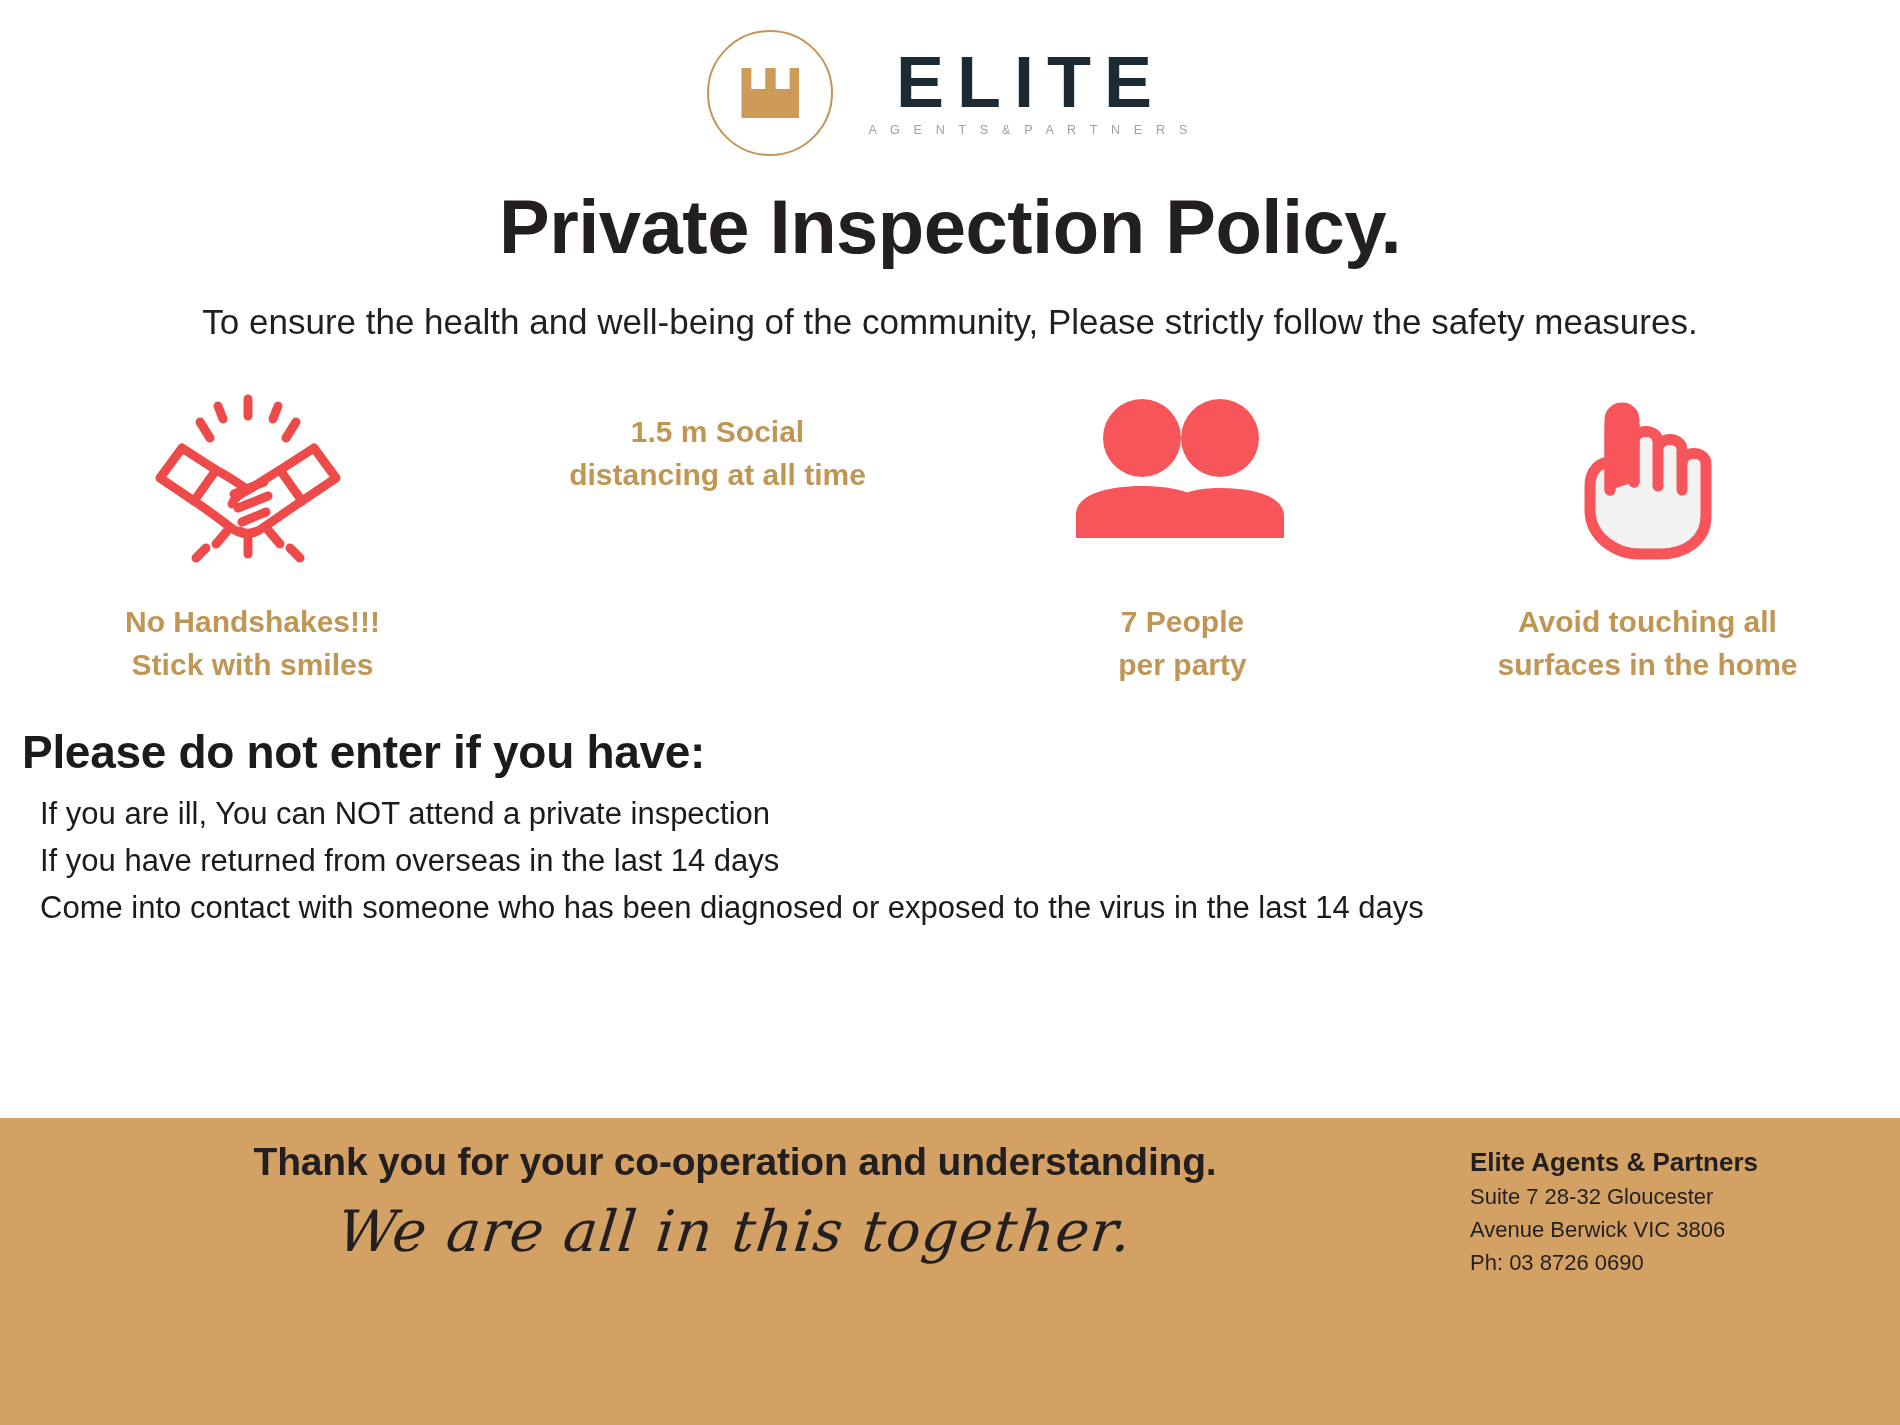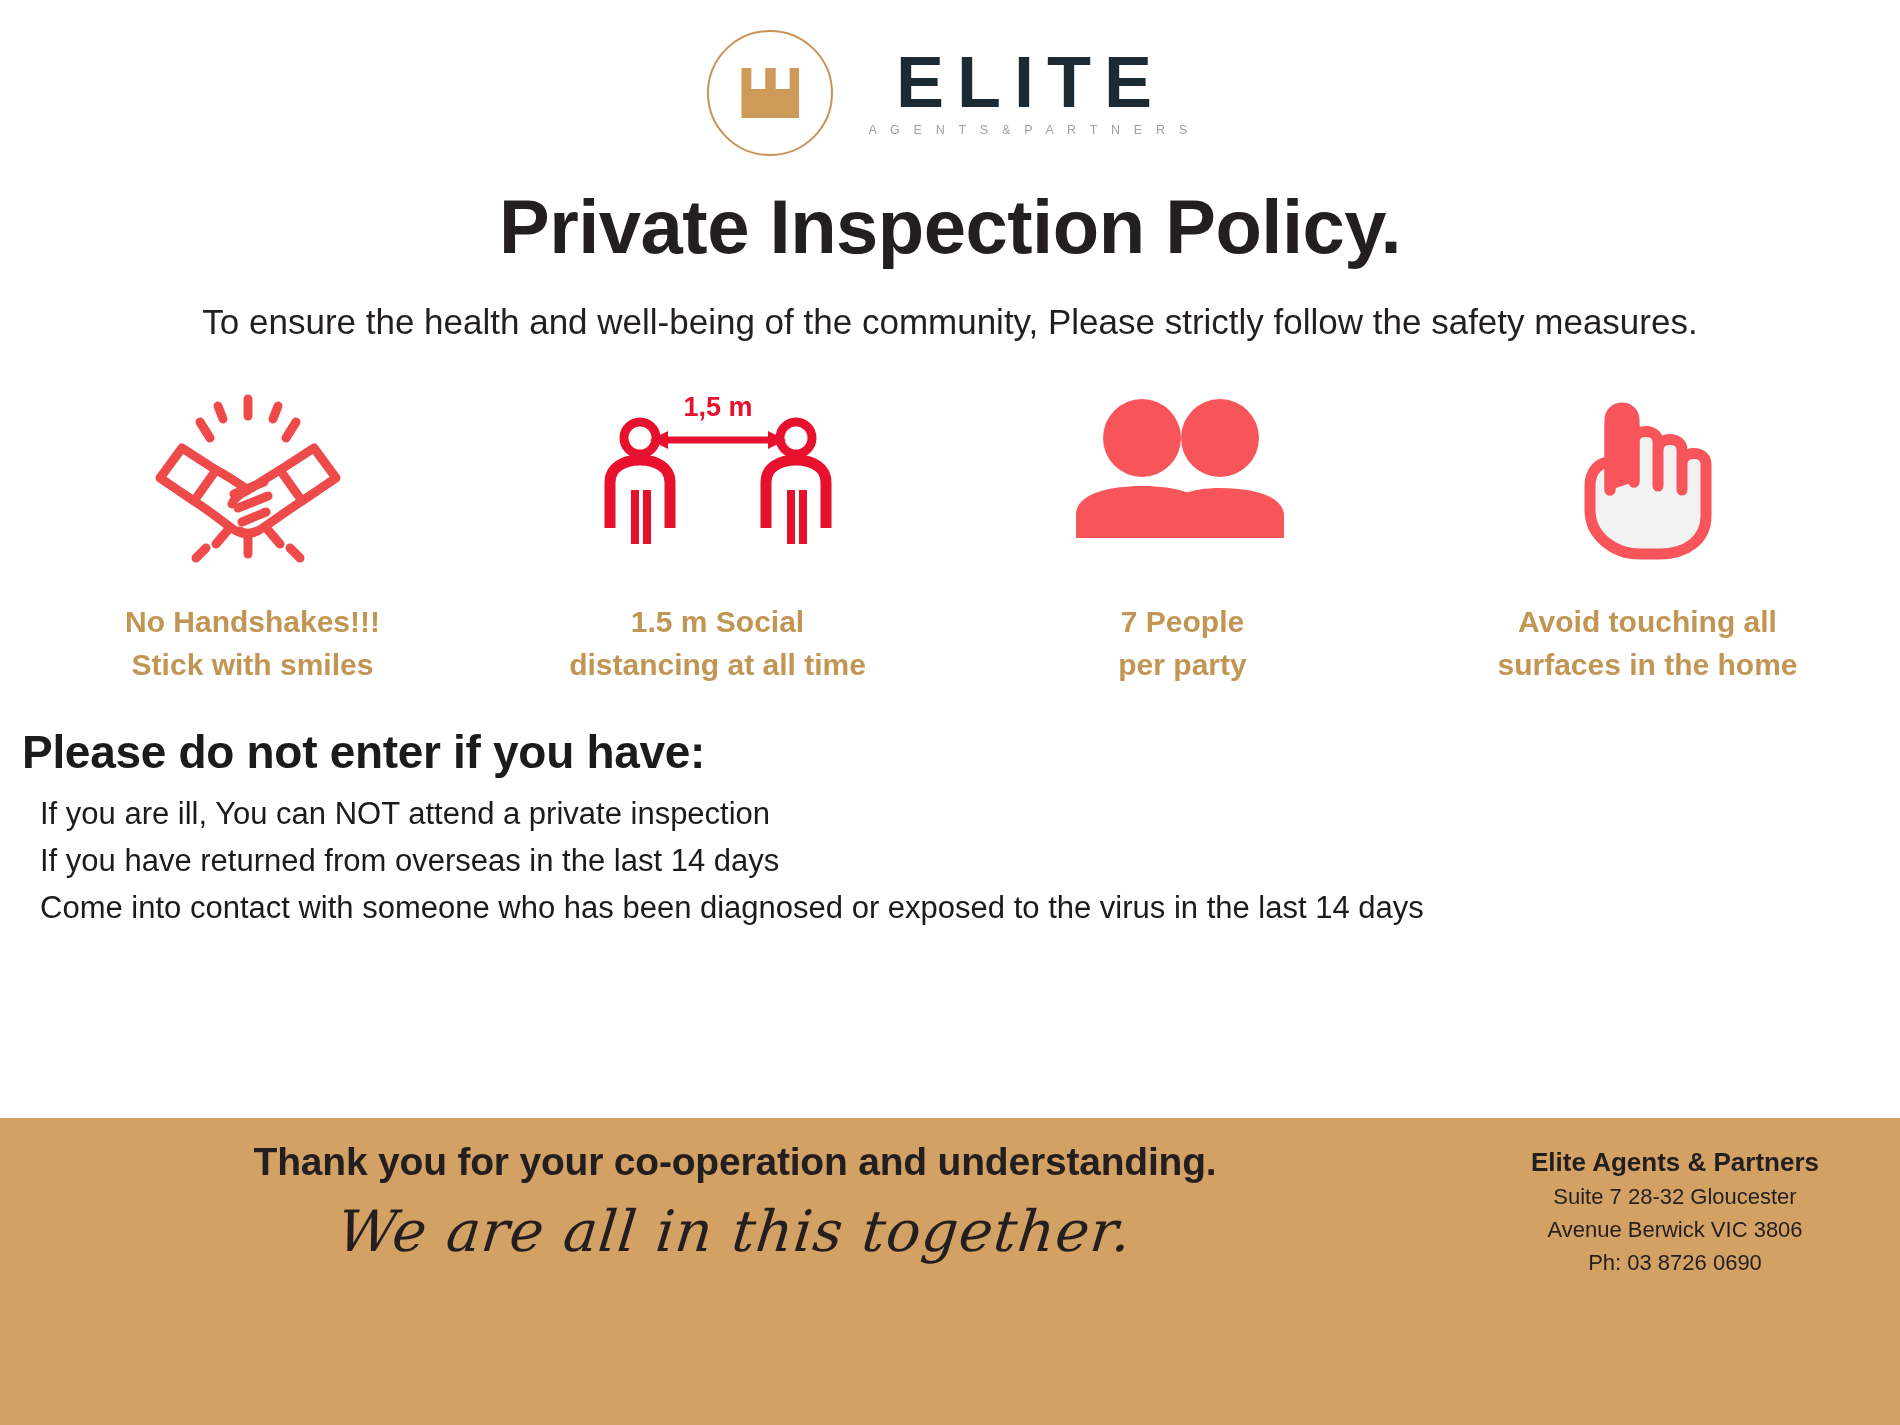--- a/index.html
+++ b/index.html
@@ -180,21 +180,20 @@
     text-align: center;
     letter-spacing: 1px;
     transform: skewX(-6deg);
   }
   .footer-right {
     width: 430px;
     flex: none;
     padding-top: 25px;
     padding-right: 20px;
     box-sizing: border-box;
-    text-align: center;
   }
   .contact-name {
     font-size: 26px;
     font-weight: 700;
     color: #231f20;
     line-height: 1.48;
   }
   .contact-line {
     font-size: 22px;
     color: #231f20;
@@ -255,41 +254,20 @@
         </g>
       </svg>
     </div>
     <div class="icon-caption">
       <div>No Handshakes!!!</div>
       <div>Stick with smiles</div>
     </div>
   </div>
 
   <div class="icon-cell">
-    <div class="icon-art">
-      <svg width="240" height="190" viewBox="0 0 240 190">
-        <text x="120" y="30" text-anchor="middle" font-family="Liberation Sans, sans-serif" font-size="27" font-weight="700" fill="#e8112d">1,5 m</text>
-
-        <g stroke="#e8112d" stroke-width="7" stroke-linecap="round" fill="none">
-          <path d="M62,54 L178,54"></path>
-        </g>
-        <polygon points="52,54 70,45 70,63" fill="#e8112d"></polygon>
-        <polygon points="188,54 170,45 170,63" fill="#e8112d"></polygon>
-
-        <circle cx="42" cy="52" r="16" fill="none" stroke="#e8112d" stroke-width="9"></circle>
-        <path d="M12,142 L12,96 C12,82 25,74 42,74 C59,74 72,82 72,96 L72,142" fill="none" stroke="#e8112d" stroke-width="11"></path>
-        <rect x="33" y="104" width="8" height="54" fill="#e8112d"></rect>
-        <rect x="45" y="104" width="8" height="54" fill="#e8112d"></rect>
-
-        <circle cx="198" cy="52" r="16" fill="none" stroke="#e8112d" stroke-width="9"></circle>
-        <path d="M168,142 L168,96 C168,82 181,74 198,74 C215,74 228,82 228,96 L228,142" fill="none" stroke="#e8112d" stroke-width="11"></path>
-        <rect x="189" y="104" width="8" height="54" fill="#e8112d"></rect>
-        <rect x="201" y="104" width="8" height="54" fill="#e8112d"></rect>
-      </svg>
-    </div>
     <div class="icon-caption">
       <div>1.5 m Social</div>
       <div>distancing at all time</div>
     </div>
   </div>
 
   <div class="icon-cell">
     <div class="icon-art">
       <svg width="230" height="190" viewBox="0 0 230 190">
         <circle cx="74" cy="52" r="39" fill="#f8555a"></circle>

